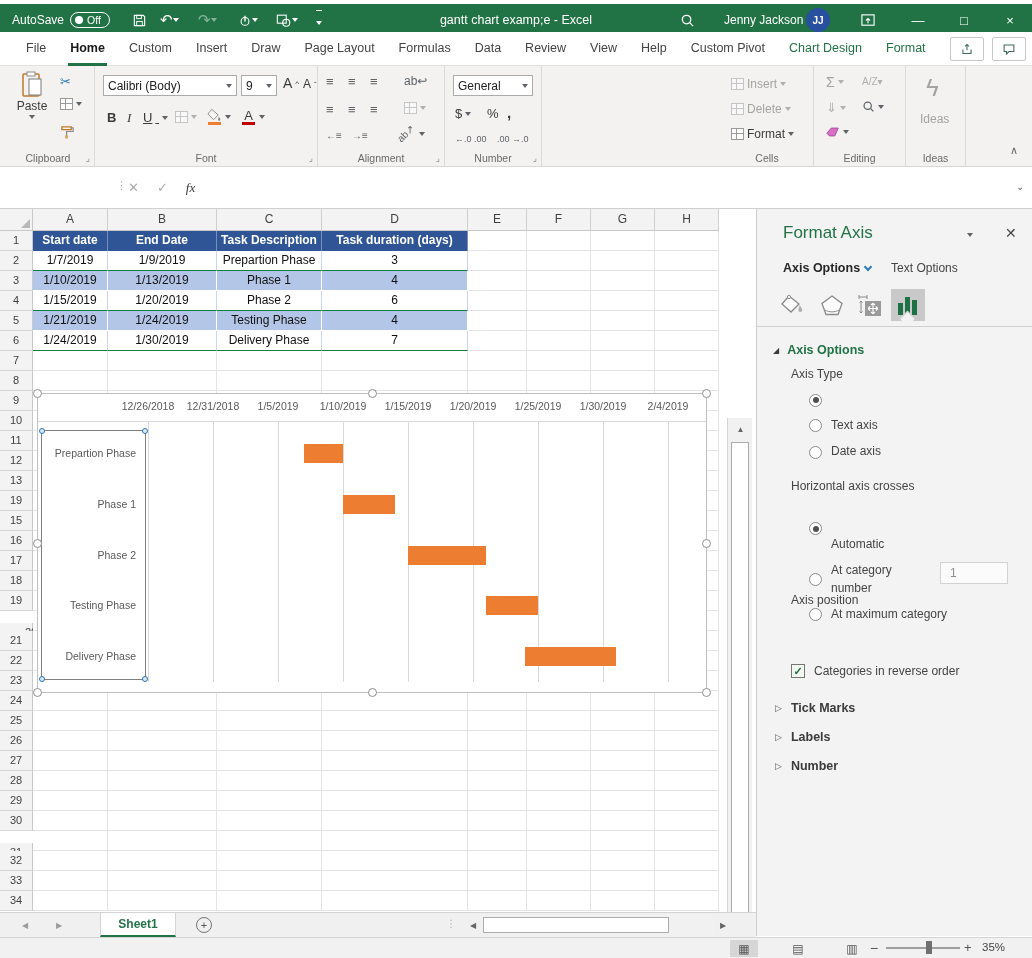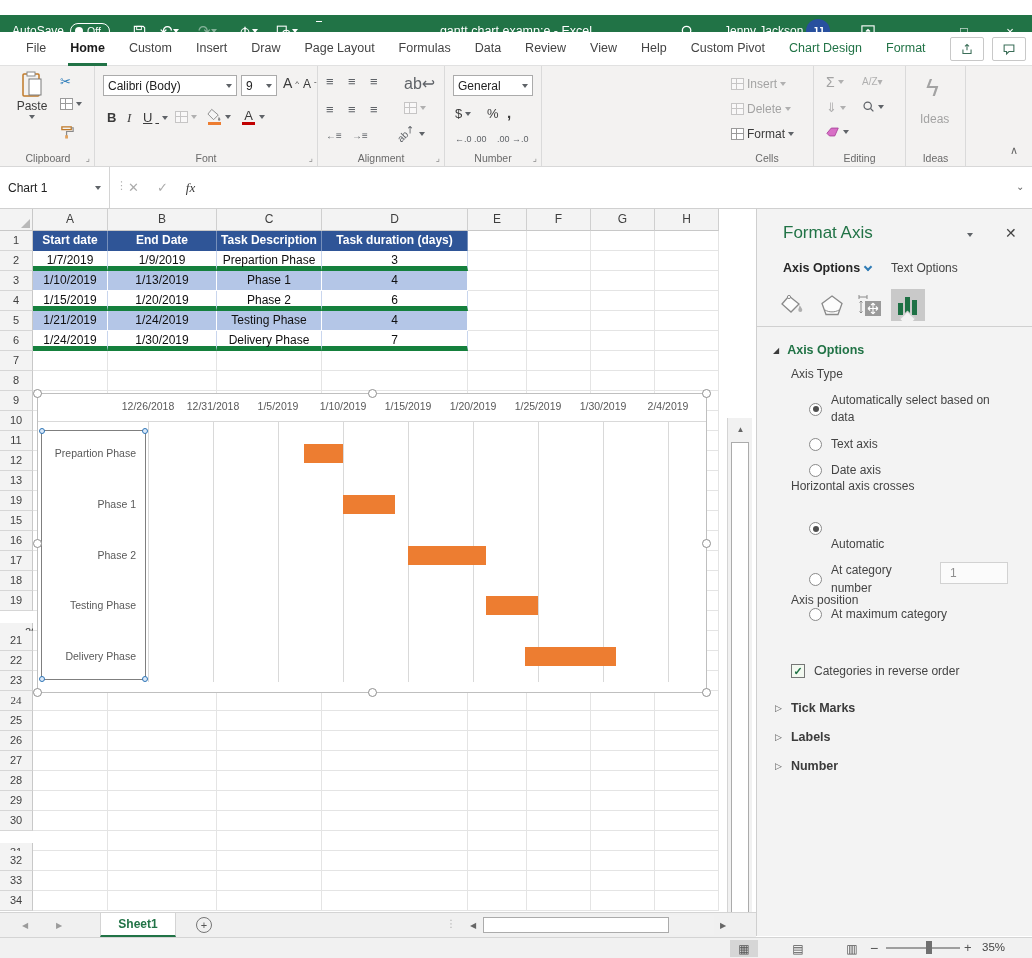--- a/index.html
+++ b/index.html
@@ -2,21 +2,21 @@
 <html style="--green: #217346; --hdrblue: #2F5597; --band: #B4C6E7; --orange: #ED7D31; --avatar: #28509E;"><head>
 <meta charset="utf-8">
 <style>
   *{box-sizing:border-box;margin:0;padding:0}
   html,body{background:#e8e8e8}
   body{font-family:"Liberation Sans",sans-serif}
   #app{position:relative;width:1032px;height:958px;background:#fff;overflow:hidden;font-size:12px;color:#333}
   .abs{position:absolute}
 
   
-  #titlebar{position:absolute;left:0;top:15px;width:1032px;height:32px;background:var(--green,#217346);color:#fff;display:flex;align-items:center}
+  #titlebar{position:absolute;left:0;top:4px;width:1032px;height:32px;background:var(--green,#217346);color:#fff;display:flex;align-items:center}
   .tb-item{position:absolute;top:0;height:32px;display:flex;align-items:center;color:#fff}
   #autosave{left:12px;gap:6px;font-size:12px}
   #autosave .pill{display:flex;align-items:center;gap:4px;border:1px solid #fff;border-radius:9px;padding:1px 8px 1px 4px;font-size:10.5px}
   #autosave .dot{width:8px;height:8px;border-radius:50%;background:#fff;display:inline-block}
   .qat{justify-content:center;font-size:15px;cursor:default}
   .car{display:inline-block;width:0;height:0;border-left:3.5px solid transparent;border-right:3.5px solid transparent;border-top:4px solid #5f6368;vertical-align:middle}
   .car.w{border-top-color:#fff}
   .car.dim{border-top-color:rgba(255,255,255,.45)}
   .dim{color:rgba(255,255,255,.45)}
   #win-title{left:0;width:1032px;justify-content:center;font-size:12.5px;pointer-events:none}
@@ -62,21 +62,21 @@
   #corner{position:absolute;left:0;top:0;width:33px;height:22px;background:#f3f3f3;border-right:1px solid #c8c8c8;border-bottom:1px solid #c8c8c8}
   #corner::after{content:"";position:absolute;right:2px;bottom:2px;border-left:9px solid transparent;border-bottom:9px solid #b8b8b8}
   .colhead{position:absolute;top:0;height:22px;background:#f3f3f3;border-right:1px solid #cfcfcf;border-bottom:1px solid #c8c8c8;text-align:center;line-height:21px;font-size:12px;color:#3f3f3f}
   #rowheads{position:absolute;left:0;top:22px;width:33px;height:681px}
   .rowhead{position:absolute;left:0;width:33px;height:20px;background:#f3f3f3;border-right:1px solid #c8c8c8;border-bottom:1px solid #d6d6d6;text-align:center;line-height:19px;font-size:11px;color:#3f3f3f}
   #cells{position:absolute;left:33px;top:22px;width:686px;height:680px;background:repeating-linear-gradient(to bottom,#fff 0,#fff 19px,#e4e4e4 19px,#e4e4e4 20px)}
   .vline{position:absolute;top:0;width:1px;height:680px;background:#e4e4e4}
 
   
   #sheet-table{position:absolute;left:33px;top:22px;width:436px;height:120px}
-  .tcell{position:absolute;height:20px;line-height:19px;text-align:center;font-size:12px;color:#111;background:#fff;border-right:1px solid #c9d6ee;border-bottom:5px solid #15803d}
+  .tcell{position:absolute;height:20px;line-height:19px;text-align:center;font-size:12px;color:#111;background:#fff;border-right:1px solid #c9d6ee;border-bottom:1px solid #15803d}
   .tcell.th{background:var(--hdrblue,#2F5597);color:#fff;font-weight:bold;border-right:1px solid rgba(255,255,255,.35);border-bottom:none}
   .tcell.band{background:var(--band,#B4C6E7);border-right:1px solid #fff;border-bottom:1px solid #fff}
 
   
   #chart{position:absolute;left:37px;top:184px;width:670px;height:300px;background:#fff;border:1px solid #bfbfbf}
   #chart-axisline{position:absolute;left:0;top:27px;width:668px;height:1px;background:#d9d9d9}
   .ctick{position:absolute;top:6px;width:64px;text-align:center;font-size:10.5px;color:#595959;white-space:nowrap}
   .cgrid{position:absolute;top:27px;width:1px;height:261px;background:#d9d9d9}
   .cbar{position:absolute;height:19px;z-index:3}
   #chart-cats{position:absolute;left:3px;top:34px;width:103px;height:254px;z-index:2}
@@ -303,21 +303,21 @@
       <div class="rbtn" style="left:8px;top:8px">
           <span class="icn">≡</span>
         </div>
       <div class="rbtn" style="left:30px;top:8px">
           <span class="icn">≡</span>
         </div>
       <div class="rbtn" style="left:52px;top:8px">
           <span class="icn">≡</span>
         </div>
       <div class="rbtn" style="left:86px;top:8px;font-size:9px">
-          <span class="icn" style="font-size:16px">ab↩</span>
+          <span class="icn" style="font-size:12px">ab↩</span>
         </div>
       <div class="rbtn" style="left:8px;top:36px">
           <span class="icn">≡</span>
         </div>
       <div class="rbtn" style="left:30px;top:36px">
           <span class="icn">≡</span>
         </div>
       <div class="rbtn" style="left:52px;top:36px">
           <span class="icn">≡</span>
         </div>
@@ -411,24 +411,20 @@
         </div>
       <div class="rbtn off" style="left:14px;top:46px">
           <span>Ideas</span>
         </div>
       <span class="grplabel">Ideas</span>
     </div>
     <div class="abs" style="left:1010px;top:78px;color:#666;font-size:11px">∧</div>
   </div>
 
   <div id="formulabar">
-    <div id="namebox">
-      <span>Chart 1</span>
-      <span class="car" style="margin-left:auto"></span>
-    </div>
     <div class="abs" style="left:116px;top:12px;color:#b0b0b0;font-size:11px;letter-spacing:-1px">⋮</div>
     <div id="fxbtns">
       <span style="color:#ababab">✕</span>
       <span style="color:#ababab">✓</span>
       <span style="font-family:'Liberation Serif',serif;font-style:italic;color:#3b3b3b"><span>fx</span></span>
     </div>
     <div id="formula-input"><span></span></div>
     <div class="abs" style="left:1016px;top:14px;color:#666;font-size:10px">⌄</div>
   </div>
 
@@ -451,21 +447,21 @@
         <div class="rowhead" style="top: 260px;">19</div>
         <div class="rowhead" style="top: 280px;">15</div>
         <div class="rowhead" style="top: 300px;">16</div>
         <div class="rowhead" style="top: 320px;">17</div>
         <div class="rowhead" style="top: 340px;">18</div>
         <div class="rowhead" style="top: 360px;">19</div>
         <div class="rowhead" style="top: 392px; padding-left: 25px;">20</div>
         <div class="rowhead" style="top: 400px;">21</div>
         <div class="rowhead" style="top: 420px;">22</div>
         <div class="rowhead" style="top: 440px;">23</div>
-        <div class="rowhead" style="top: 460px; font-family: Liberation Serif, serif;">24</div>
+        <div class="rowhead" style="top: 460px;">24</div>
         <div class="rowhead" style="top: 480px;">25</div>
         <div class="rowhead" style="top: 500px;">26</div>
         <div class="rowhead" style="top: 520px;">27</div>
         <div class="rowhead" style="top: 540px;">28</div>
         <div class="rowhead" style="top: 560px;">29</div>
         <div class="rowhead" style="top: 580px;">30</div>
         <div class="rowhead" style="top: 600px; margin-top: 12px;">31</div>
         <div class="rowhead" style="top: 620px;">32</div>
         <div class="rowhead" style="top: 640px;">33</div>
         <div class="rowhead" style="top: 660px;">34</div>
@@ -635,21 +631,20 @@
     <div id="panel-divider"></div>
 
     <div class="sect-head" style="top:134px">
       <span class="tri">◢</span>
       <span class="stitle">Axis Options</span>
     </div>
     <div class="plabel" style="top:158px">Axis Type</div>
     <div class="pgroup" id="axis-type-group" style="top:183px">
         <div class="prow">
           <span class="radio sel"></span>
-          <span class="rlabel" style="width: 175px;">Automatically select based on data</span>
         </div>
         <div class="prow">
           <span class="radio"></span>
           <span class="rlabel" style="width: 175px;">Text axis</span>
         </div>
         <div class="prow">
           <span class="radio"></span>
           <span class="rlabel" style="width: 175px;">Date axis</span>
         </div>
       </div>

